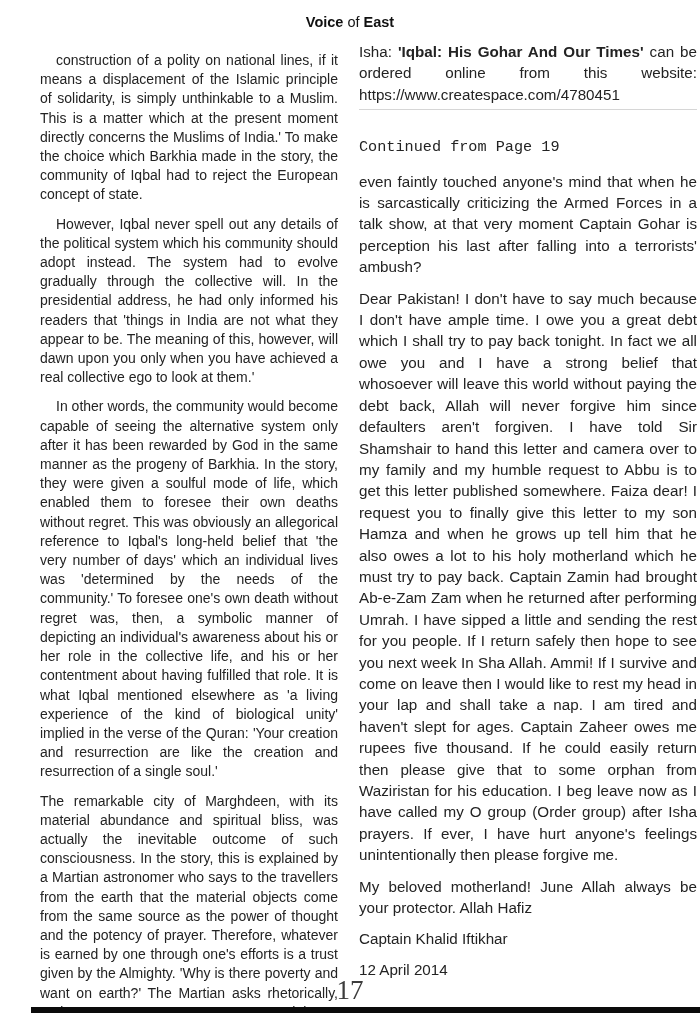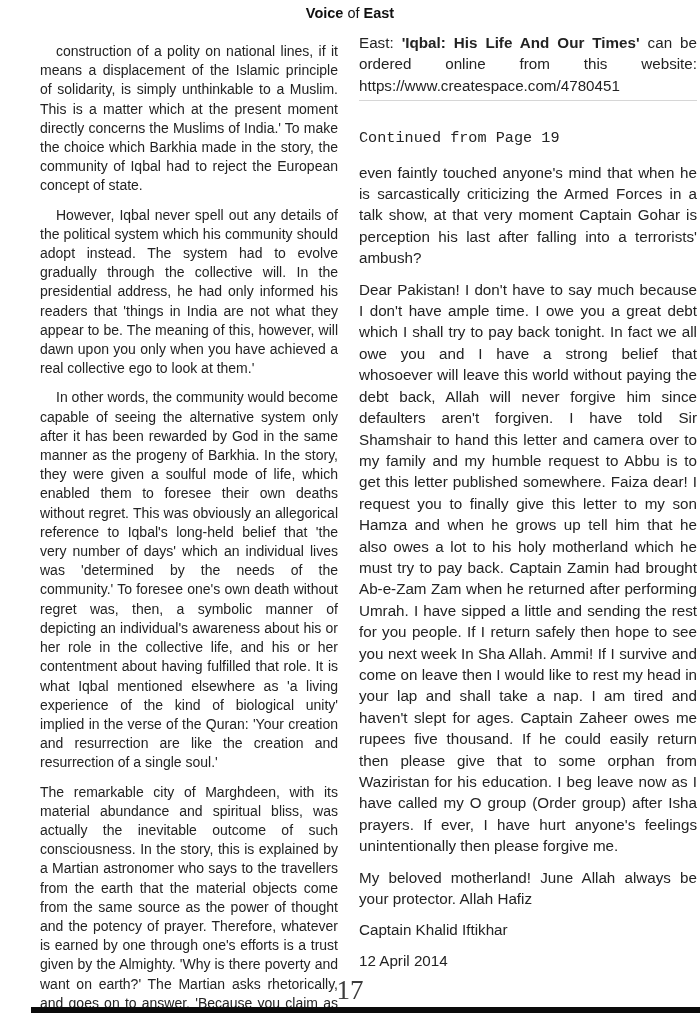--- a/index.html
+++ b/index.html
@@ -2,21 +2,21 @@
 <html><head>
 <meta charset="utf-8">
 <style>
   html,body{margin:0;padding:0;}
   body{
     width:700px;height:1013px;background:#ffffff;position:relative;overflow:hidden;
     font-family:"Liberation Sans", sans-serif;color:#232323;
     -webkit-font-smoothing:antialiased;
   }
   .header{
-    text-align:center;padding-top:5px;font-size:14.5px;color:#111;
+    text-align:center;padding-top:14px;font-size:14.5px;color:#111;
   }
   .header .b{font-weight:bold;}
   .cols{
     display:flex;margin:11px 3px 0 30px;gap:11px;
   }
   .col-left{width:318px;flex:none;}
   .col-right{flex:1;min-width:0;}
   .col-left p{
     margin:10px;font-size:14px;line-height:19.2px;text-align:justify;
   }
@@ -53,21 +53,21 @@
   <div class="col-left">
     <p class="indent">construction of a polity on national lines, if it means a displacement of the Islamic principle of solidarity, is simply unthinkable to a Muslim. This is a matter which at the present moment directly concerns the Muslims of India.' To make the choice which Barkhia made in the story, the community of Iqbal had to reject the European concept of state.</p>
     <p class="indent">However, Iqbal never spell out any details of the political system which his community should adopt instead. The system had to evolve gradually through the collective will. In the presidential address, he had only informed his readers that 'things in India are not what they appear to be. The meaning of this, however, will dawn upon you only when you have achieved a real collective ego to look at them.'</p>
     <p class="indent">In other words, the community would become capable of seeing the alternative system only after it has been rewarded by God in the same manner as the progeny of Barkhia. In the story, they were given a soulful mode of life, which enabled them to foresee their own deaths without regret. This was obviously an allegorical reference to Iqbal's long-held belief that 'the very number of days' which an individual lives was 'determined by the needs of the community.' To foresee one's own death without regret was, then, a symbolic manner of depicting an individual's awareness about his or her role in the collective life, and his or her contentment about having fulfilled that role. It is what Iqbal mentioned elsewhere as 'a living experience of the kind of biological unity' implied in the verse of the Quran: 'Your creation and resurrection are like the creation and resurrection of a single soul.'</p>
     <p>The remarkable city of Marghdeen, with its material abundance and spiritual bliss, was actually the inevitable outcome of such consciousness. In the story, this is explained by a Martian astronomer who says to the travellers from the earth that the material objects come from the same source as the power of thought and the potency of prayer. Therefore, whatever is earned by one through one's efforts is a trust given by the Almighty. 'Why is there poverty and want on earth?' The Martian asks rhetorically, and goes on to answer, 'Because you claim as yours what belongs to God. Therefore, you cannot tell goal from path, otherwise the value of everything is measured by the regard given to it by you. A gem is a gem as long as you think it is valuable, otherwise it is just a stone. The world will shape itself according to your perception of it. The heavens</p>
   </div>
 
   <div class="col-right">
 
     <p style="margin-bottom:0;">
-      <span>East: </span><span class="note-title">'Iqbal: His Life And Our Times'</span><span> can be ordered online from this website: </span><span class="note-url">https://www.createspace.com/4780451</span>
+      <span>Isha: </span><span class="note-title">'Iqbal: His Gohar And Our Times'</span><span> can be ordered online from this website: </span><span class="note-url">https://www.createspace.com/4780451</span>
     </p>
 
     <hr class="section-divider">
 
     <p class="continued-heading">Continued from Page 19</p>
 
     <p>even faintly touched anyone's mind that when he is sarcastically criticizing the Armed Forces in a talk show, at that very moment Captain Gohar is perception his last after falling into a terrorists' ambush?</p>
     <p>Dear Pakistan! I don't have to say much because I don't have ample time. I owe you a great debt which I shall try to pay back tonight. In fact we all owe you and I have a strong belief that whosoever will leave this world without paying the debt back, Allah will never forgive him since defaulters aren't forgiven. I have told Sir Shamshair to hand this letter and camera over to my family and my humble request to Abbu is to get this letter published somewhere. Faiza dear! I request you to finally give this letter to my son Hamza and when he grows up tell him that he also owes a lot to his holy motherland which he must try to pay back. Captain Zamin had brought Ab-e-Zam Zam when he returned after performing Umrah. I have sipped a little and sending the rest for you people. If I return safely then hope to see you next week In Sha Allah. Ammi! If I survive and come on leave then I would like to rest my head in your lap and shall take a nap. I am tired and haven't slept for ages. Captain Zaheer owes me rupees five thousand. If he could easily return then please give that to some orphan from Waziristan for his education. I beg leave now as I have called my O group (Order group) after Isha prayers. If ever, I have hurt anyone's feelings unintentionally then please forgive me.</p>
     <p>My beloved motherland! June Allah always be your protector. Allah Hafiz</p>
 

